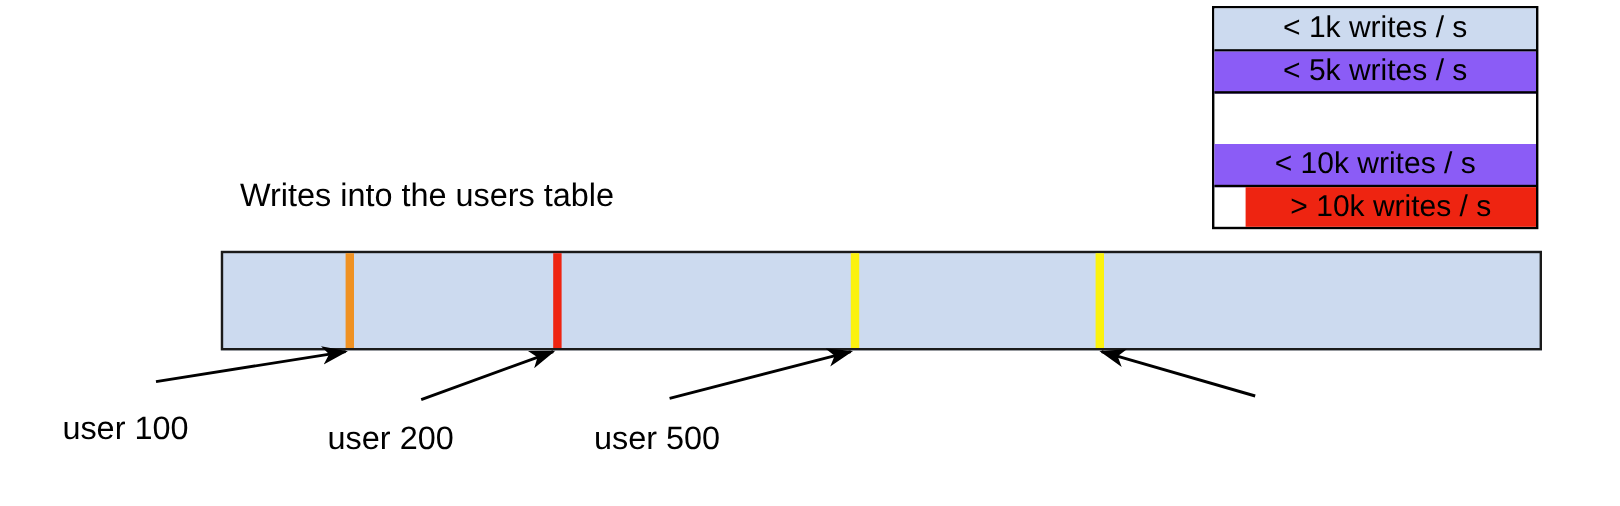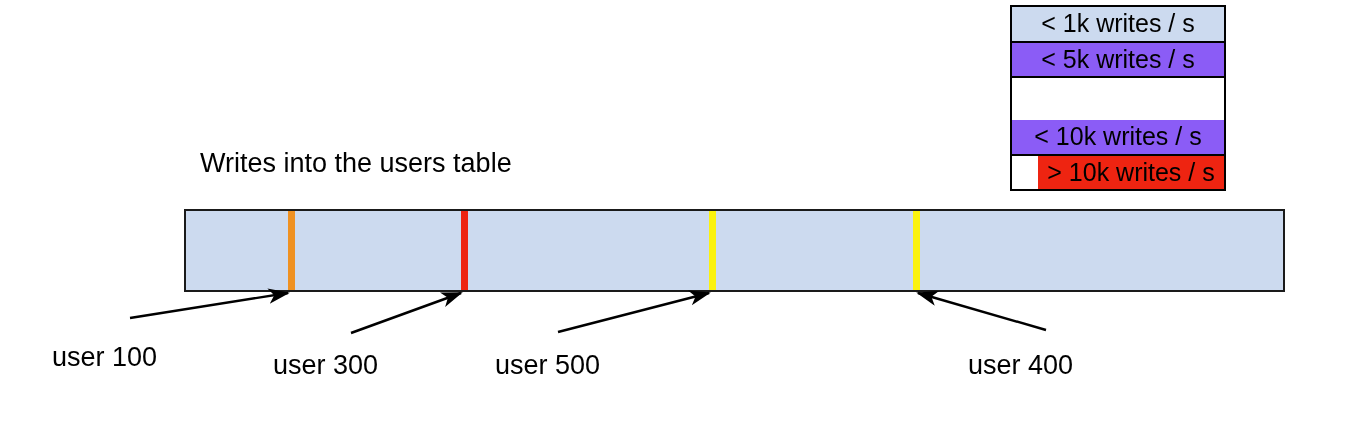--- a/index.html
+++ b/index.html
@@ -21,21 +21,21 @@
     left: 0; top: 0;
     width: 1350px;
     height: 422px;
   }
 
   
   .legend {
     position: absolute;
     left: 1010px;
     top: 5px;
-    width: 216px;
+    width: 272px;
     height: 186px;
     box-sizing: border-box;
     border: 2px solid #000000;
     display: flex;
     flex-direction: column;
   }
   .legend-row {
     flex: 1 1 0;
     box-sizing: border-box;
     border-bottom: 2px solid #000000;
@@ -127,17 +127,16 @@
         <path d="M0,0 L9,3.2 L0,6.4 L2.4,3.2 z" fill="#000000"></path>
       </marker>
     </defs>
     <line x1="130" y1="318" x2="288" y2="293" stroke="#000000" stroke-width="2.4" marker-end="url(#ah)"></line>
     <line x1="351" y1="333" x2="461" y2="293" stroke="#000000" stroke-width="2.4" marker-end="url(#ah)"></line>
     <line x1="558" y1="332" x2="709" y2="293" stroke="#000000" stroke-width="2.4" marker-end="url(#ah)"></line>
     <line x1="1046" y1="330" x2="918" y2="293" stroke="#000000" stroke-width="2.4" marker-end="url(#ah)"></line>
   </svg>
 
   <div class="user-label" style="left:52px; top:344px;">user 100</div>
-  <div class="user-label" style="left:273px; top:352px;">user 300</div>
+  <div class="user-label" style="left:273px; top:352px;">user 200</div>
   <div class="user-label" style="left:495px; top:352px;">user 500</div>
-  <div class="user-label" style="left:968px; top:352px;">user 400</div>
 
 </div>
 
 </body></html>

